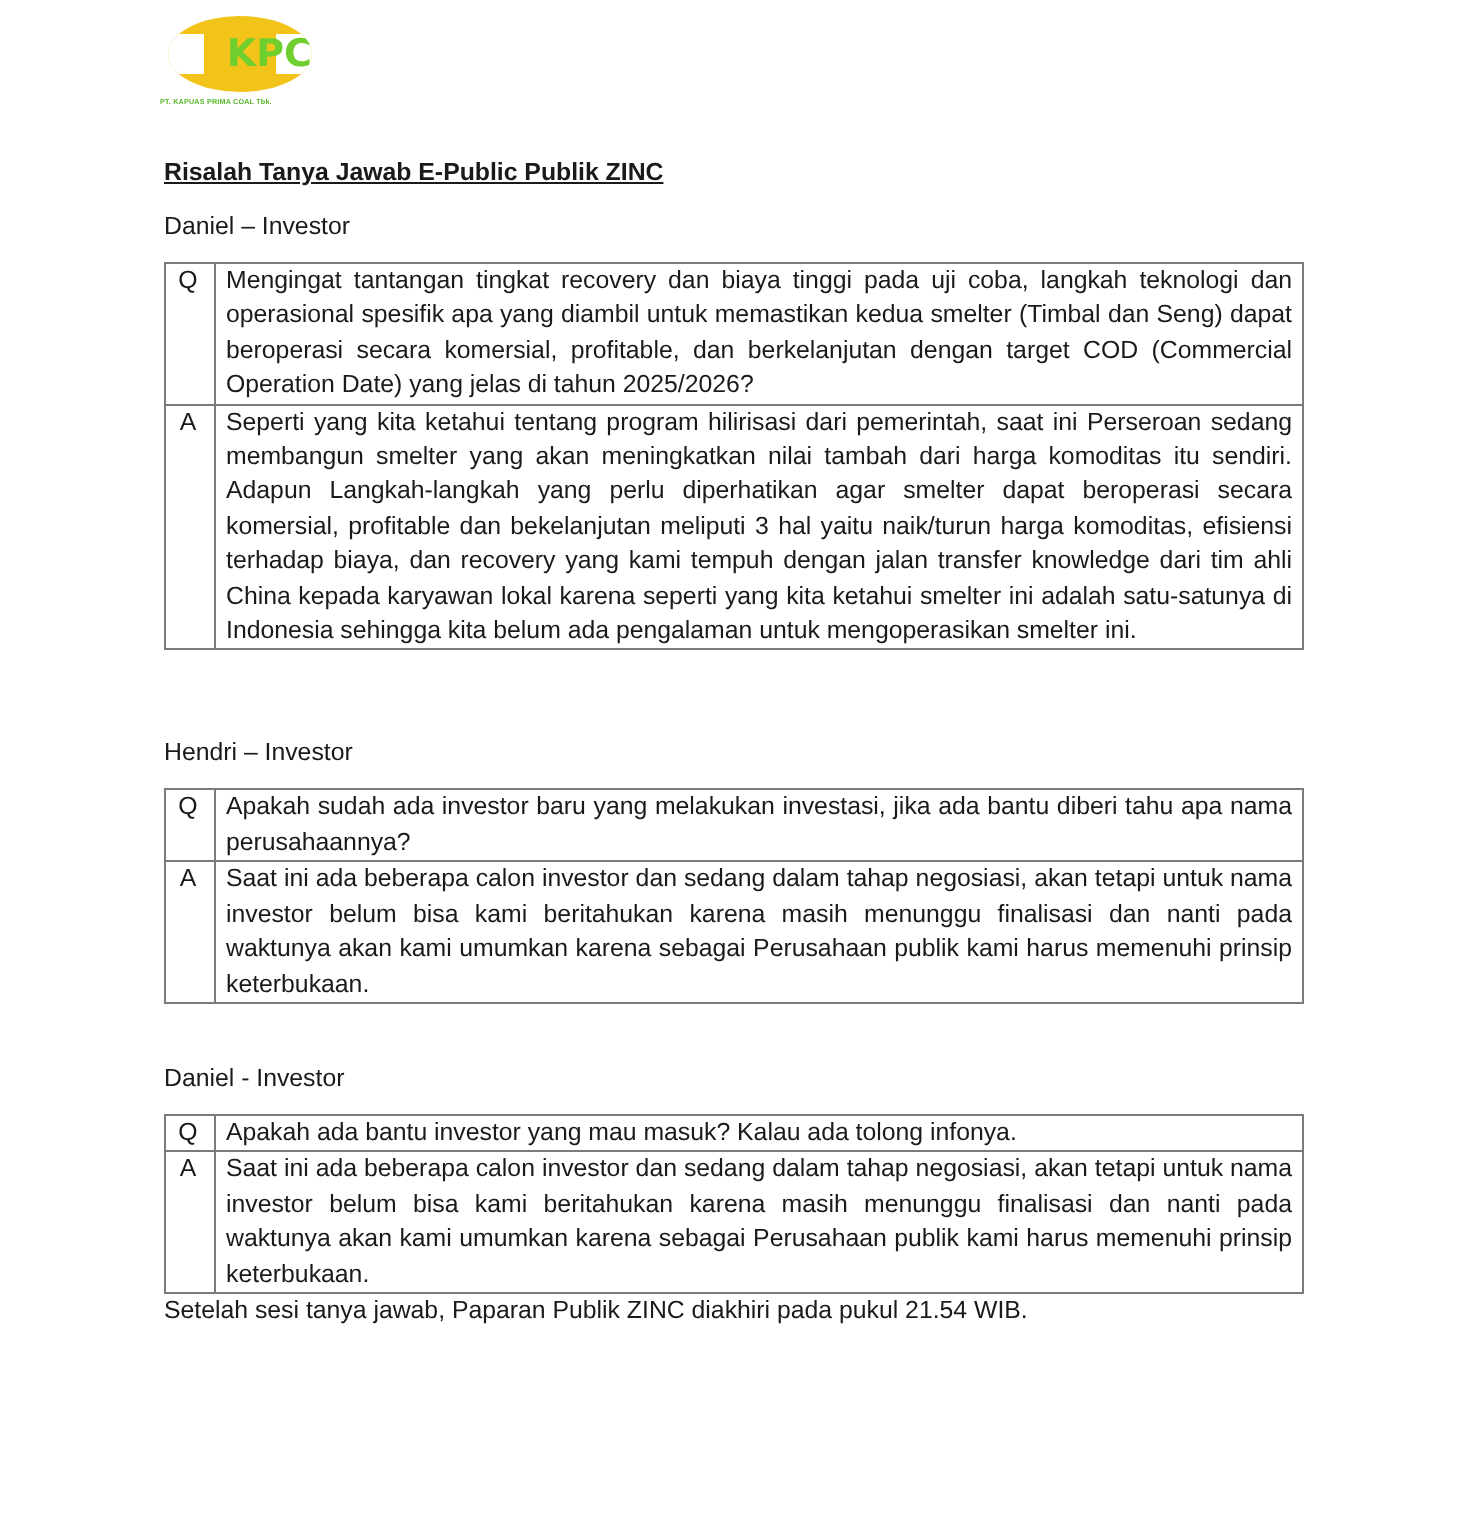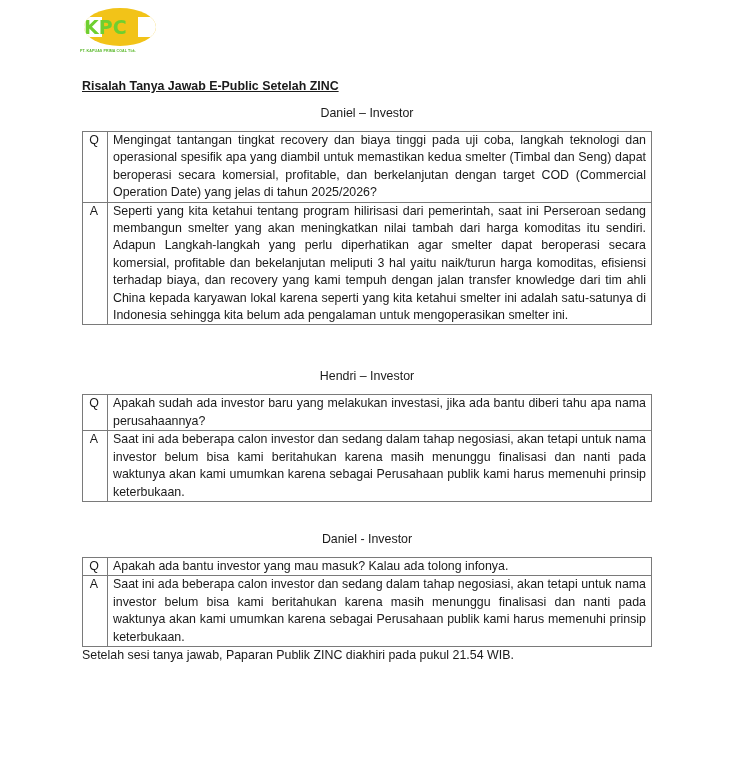--- a/index.html
+++ b/index.html
@@ -3,49 +3,49 @@
 <meta charset="utf-8">
 <style>
   html, body { margin: 0; padding: 0; background: #ffffff; }
   body { width: 733px; height: 758px; position: relative; overflow: hidden;
          font-family: "Liberation Sans", sans-serif; color: #1a1a1a; }
   .logo { position: absolute; left: 80px; top: 8px; width: 80px; height: 48px; }
   .logo-oval { position: absolute; left: 4px; top: 0; width: 72px; height: 38px;
                background: #f2c318; border-radius: 50%; overflow: hidden; }
   .logo-band { position: absolute; left: 0; right: 0; top: 9px; height: 20px; background: #ffffff; }
   .logo-box { position: absolute; left: 18px; top: 6px; width: 36px; height: 26px; background: #f2c318; }
-  .logo-text { position: absolute; left: 0; right: 0; top: 6px; text-align: left;
+  .logo-text { position: absolute; left: 0; right: 0; top: 6px; text-align: right;
                font-family: "DejaVu Sans", sans-serif; font-weight: bold; font-size: 19px;
                color: #6fcf2f; letter-spacing: 0px; line-height: 26px; }
   .logo-sub { position: absolute; left: 0; top: 41px; width: 84px; font-size: 3.6px;
               color: #59b82a; white-space: nowrap; font-weight: bold; letter-spacing: 0.1px; }
   .content { position: absolute; left: 82px; top: 78px; width: 570px; font-size: 12.4px; line-height: 17.4px; }
   .title { font-weight: bold; text-decoration: underline; margin: 0; height: 18px; }
-  .speaker { margin-top: 9px; height: 18px; text-align: center; }
+  .speaker { margin-top: 9px; height: 18px; }
   table { border-collapse: collapse; width: 570px; margin-top: 8px; }
   td { border: 1px solid #7a7a7a; vertical-align: top; padding: 0 5px 0 5px; }
   td.lbl { width: 18px; text-align: center; padding: 0 4px 0 2px; }
   td.txt { text-align: justify; }
   .gap1 { height: 27px; }
   .closing { margin-top: 0; }
 </style>
 </head>
 <body>
 
 <div class="logo">
   <div class="logo-oval">
     <div class="logo-band"></div>
     <div class="logo-box"></div>
     <div class="logo-text">KPC</div>
   </div>
   <div class="logo-sub">PT. KAPUAS PRIMA COAL Tbk.</div>
 </div>
 
 <div class="content">
-  <div class="title">Risalah Tanya Jawab E-Public Setelah ZINC</div>
+  <div class="title">Risalah Tanya Jawab E-Public Publik ZINC</div>
 
   <div class="speaker">Daniel – Investor</div>
   <table>
     <tbody>
         <tr>
       <td class="lbl">Q</td>
       <td class="txt">Mengingat tantangan tingkat recovery dan biaya tinggi pada uji coba, langkah teknologi dan operasional spesifik apa yang diambil untuk memastikan kedua smelter (Timbal dan Seng) dapat beroperasi secara komersial, profitable, dan berkelanjutan dengan target COD (Commercial Operation Date) yang jelas di tahun 2025/2026?</td>
     </tr>
     <tr>
       <td class="lbl">A</td>

